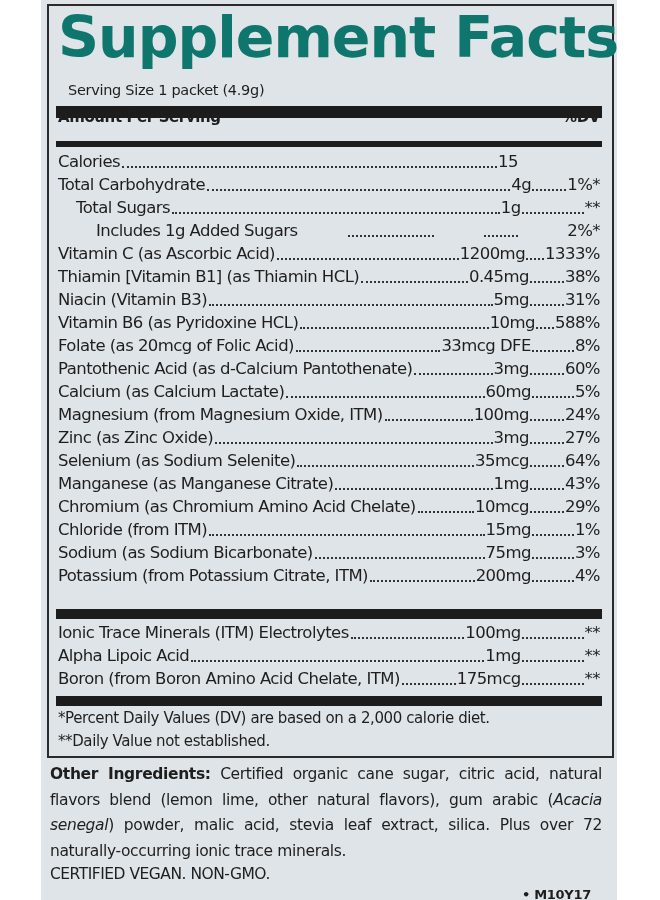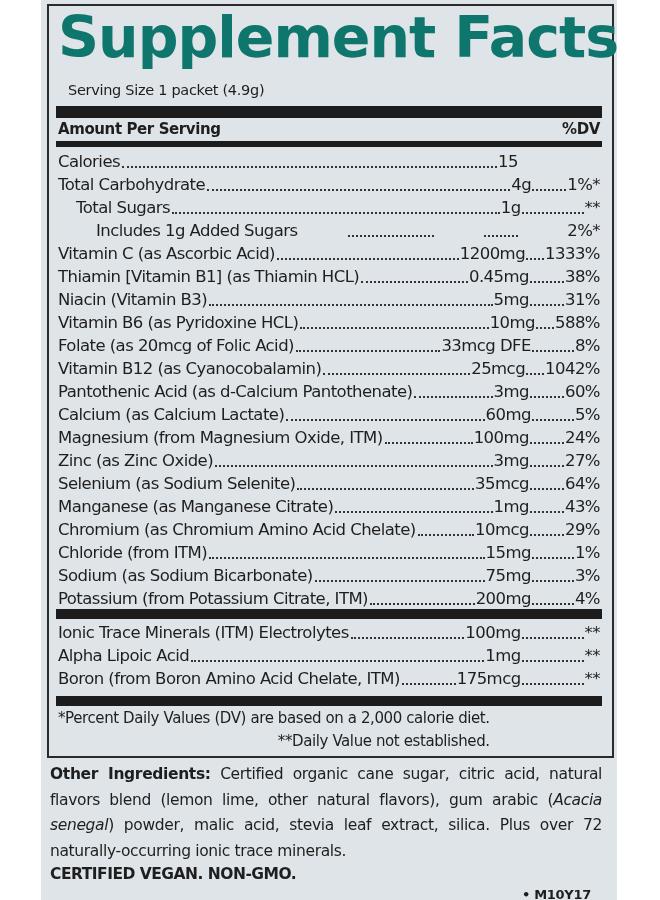--- a/index.html
+++ b/index.html
@@ -56,21 +56,21 @@
   .bar {
     position: absolute;
     left: 56px;
     width: 546px;
     background: #1c1c1c;
   }
   .amount-header {
     position: absolute;
     left: 58px;
     width: 542px;
-    top: 118px;
+    top: 106px;
     height: 22px;
     font-weight: bold;
     font-size: 15px;
     line-height: 22px;
     letter-spacing: -0.4px;
     display: flex;
     justify-content: space-between;
   }
   .rows {
     position: absolute;
@@ -114,40 +114,39 @@
   .indent1 { padding-left: 18px; }
   .indent2 { padding-left: 38px; gap: 48px; }
   .footnotes {
     position: absolute;
     left: 58px;
     top: 707px;
     font-size: 15px;
     line-height: 23px;
     letter-spacing: -0.4px;
     white-space: nowrap;
-    text-align: right;
   }
   .ingredients {
     position: absolute;
     left: 50px;
     top: 762px;
     width: 552px;
     font-size: 15.5px;
     line-height: 25.5px;
     letter-spacing: -0.35px;
     text-align: justify;
     text-align-last: left;
   }
   .ingredients .label { font-weight: bold; }
   .ingredients .ital { font-style: italic; }
   .certified {
     position: absolute;
     left: 50px;
     top: 863px;
-    font-weight: bold;
+    font-weight: normal;
     font-size: 15.5px;
     line-height: 22px;
     letter-spacing: -0.5px;
     white-space: nowrap;
     text-align: right;
   }
   .lotcode {
     position: absolute;
     left: 522px;
     top: 888px;
@@ -232,27 +231,20 @@
       <span class="dv">588%</span>
     </div>
     <div class="row">
       <span class="name">Folate (as 20mcg of Folic Acid)</span>
       <span class="dots"></span>
       <span class="amt">33mcg DFE</span>
       <span class="dots2" style="width: 42px;"></span>
       <span class="dv">8%</span>
     </div>
     <div class="row">
-      <span class="name">Vitamin B12 (as Cyanocobalamin)</span>
-      <span class="dots"></span>
-      <span class="amt">25mcg</span>
-      <span class="dots2" style="width: 18px;"></span>
-      <span class="dv">1042%</span>
-    </div>
-    <div class="row">
       <span class="name">Pantothenic Acid (as d-Calcium Pantothenate)</span>
       <span class="dots"></span>
       <span class="amt">3mg</span>
       <span class="dots2" style="width: 34px;"></span>
       <span class="dv">60%</span>
     </div>
     <div class="row">
       <span class="name">Calcium (as Calcium Lactate)</span>
       <span class="dots"></span>
       <span class="amt">60mg</span>

